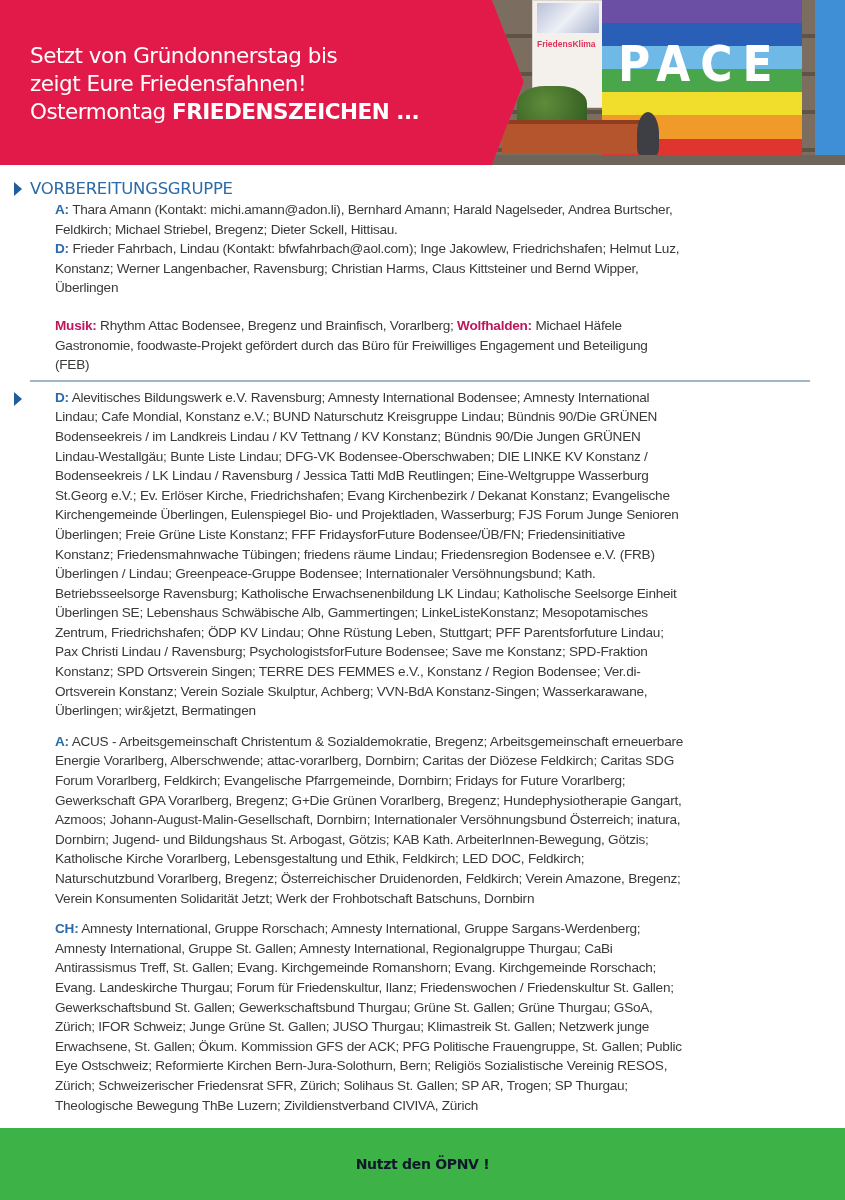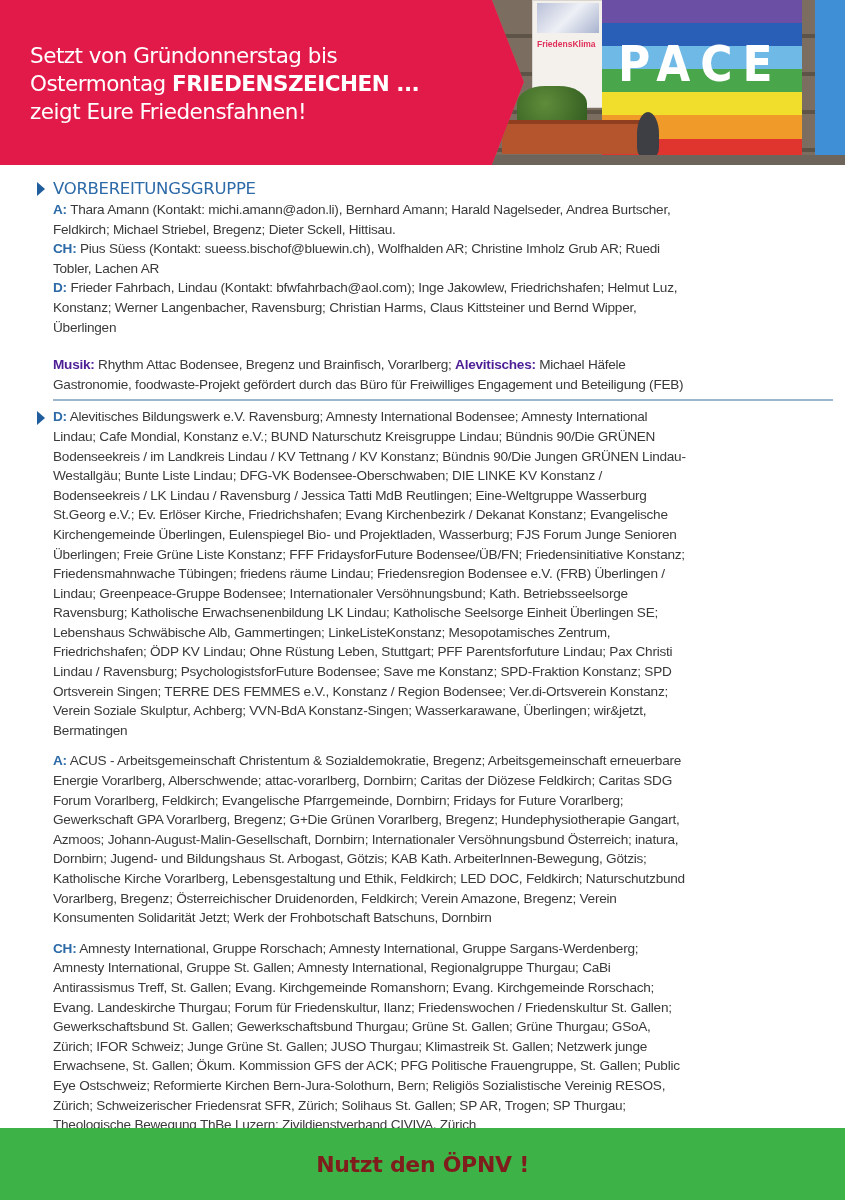--- a/index.html
+++ b/index.html
@@ -19,40 +19,40 @@
   .poster-text { position: absolute; left: 4px; top: 38px; font-size: 8.5px; color: #e2305c; font-weight: bold; white-space: nowrap; }
   .flag { position: absolute; left: 110px; top: 0; width: 200px; height: 162px; }
   .flag .stripe { height: 23.1px; }
   .flag-word { position: absolute; left: 126px; top: 38px; width: 170px; font-size: 44px; font-weight: bold; color: #ffffff; letter-spacing: 10px; font-family: "DejaVu Sans", sans-serif; transform: scaleY(1.15); }
   .planter { position: absolute; left: 10px; top: 120px; width: 140px; height: 34px; background: #b4552e; border-top: 4px solid #8f3f20; }
   .plant { position: absolute; left: 25px; top: 86px; width: 70px; height: 44px; border-radius: 40% 40% 20% 20%; background: radial-gradient(circle at 40% 40%, #5f8c3a, #2f5a1f); }
   .buddha { position: absolute; left: 145px; top: 112px; width: 22px; height: 44px; background: #3d3f44; border-radius: 50% 50% 20% 20%; }
   .ground { position: absolute; left: 0; bottom: 0; width: 100%; height: 10px; background: #6d655c; }
 
   
-  .content { position: absolute; left: 8px; top: 178px; width: 719px; padding: 0 35px 0 16px; }
+  .content { position: absolute; left: 1px; top: 178px; width: 719px; padding: 0 35px 0 0; }
   .section-head { position: relative; padding-left: 29px; color: #2c6aa8; font-size: 16.5px; line-height: 22px; letter-spacing: -0.3px; font-family: "DejaVu Sans", sans-serif; }
   .section-head .marker { position: absolute; left: 13px; top: 4px; width: 0; height: 0; border-top: 7px solid transparent; border-bottom: 7px solid transparent; border-left: 8px solid #1f5d9c; }
-  .para { padding-left: 29px; font-size: 13.6px; line-height: 19.6px; color: #3a3a3a; letter-spacing: -0.25px; font-family: "Liberation Sans", sans-serif; }
+  .para { padding-left: 29px; font-size: 13.6px; line-height: 19.6px; color: #3a3a3a; letter-spacing: -0.25px; font-family: "Liberation Sans", sans-serif; margin-left: 25px; }
   .para .lbl { color: #2c6aa8; font-weight: bold; }
-  .para b { font-weight: bold; color: #4c1d95; }
+  .para b { font-weight: bold; color: #be185d; }
   .divider { margin: 5px 0 6px 29px; width: 780px; height: 2px; background: #9eb6cc; }
 
   
   .footer { position: absolute; left: 0; top: 1128px; width: 845px; height: 72px; background: #3cb247; display: flex; align-items: center; justify-content: center; }
-  .footer-text { color: #7f1d1d; font-weight: bold; font-size: 22px; font-family: "DejaVu Sans", sans-serif; letter-spacing: -0.3px; }
+  .footer-text { color: #0f172a; font-weight: bold; font-size: 14px; font-family: "DejaVu Sans", sans-serif; letter-spacing: -0.3px; }
 </style>
 </head>
 <body>
 
 <div class="banner">
   <div class="banner-title">
     <div>Setzt von Gründonnerstag bis</div>
+    <div>zeigt Eure Friedensfahnen!</div>
     <div><span>Ostermontag </span><b>FRIEDENSZEICHEN ...</b></div>
-    <div>zeigt Eure Friedensfahnen!</div>
   </div>
   <div class="banner-photo">
     <div class="wood"></div>
     <div class="sky"></div>
     <div class="poster">
       <div class="poster-img"></div>
       <div class="poster-text">FriedensKlima</div>
     </div>
     <div class="flag">
       <div class="stripe" style="background:#6b4fa5"></div>
@@ -72,24 +72,23 @@
 </div>
 
 <div class="content">
 
   <div class="section-head">
     <span class="marker"></span>
     <span>VORBEREITUNGSGRUPPE</span>
   </div>
 
   <div class="para"><span class="lbl">A:</span><span> Thara Amann (Kontakt: michi.amann@adon.li), Bernhard Amann; Harald Nagelseder, Andrea Burtscher, Feldkirch; Michael Striebel, Bregenz; Dieter Sckell, Hittisau.</span></div>
-  <div class="para"><span class="lbl">CH:</span><span> Pius Süess (Kontakt: sueess.bischof@bluewin.ch), Wolfhalden AR; Christine Imholz Grub AR; Ruedi Tobler, Lachen AR</span></div>
   <div class="para"><span class="lbl">D:</span><span> Frieder Fahrbach, Lindau (Kontakt: bfwfahrbach@aol.com); Inge Jakowlew, Friedrichshafen; Helmut Luz, Konstanz; Werner Langenbacher, Ravensburg; Christian Harms, Claus Kittsteiner und Bernd Wipper, Überlingen</span></div>
 
-  <div class="para" style="margin-top:18px"><b>Musik:</b><span> Rhythm Attac Bodensee, Bregenz und Brainfisch, Vorarlberg; </span><b>Alevitisches:</b><span> Michael Häfele Gastronomie, foodwaste-Projekt gefördert durch das Büro für Freiwilliges Engagement und Beteiligung (FEB)</span></div>
+  <div class="para" style="margin-top:18px"><b>Musik:</b><span> Rhythm Attac Bodensee, Bregenz und Brainfisch, Vorarlberg; </span><b>Wolfhalden:</b><span> Michael Häfele Gastronomie, foodwaste-Projekt gefördert durch das Büro für Freiwilliges Engagement und Beteiligung (FEB)</span></div>
 
   <div class="divider"></div>
 
   <div class="section-head">
     <span class="marker"></span>
   </div>
 
   <div class="para"><span class="lbl">D:</span><span> Alevitisches Bildungswerk e.V. Ravensburg; Amnesty International Bodensee; Amnesty International Lindau; Cafe Mondial, Konstanz e.V.; BUND Naturschutz Kreisgruppe Lindau; Bündnis 90/Die GRÜNEN Bodenseekreis / im Landkreis Lindau / KV Tettnang / KV Konstanz; Bündnis 90/Die Jungen GRÜNEN Lindau-Westallgäu; Bunte Liste Lindau; DFG-VK Bodensee-Oberschwaben; DIE LINKE KV Konstanz / Bodenseekreis / LK Lindau  / Ravensburg / Jessica Tatti MdB Reutlingen;  Eine-Weltgruppe Wasserburg  St.Georg e.V.; Ev. Erlöser Kirche, Friedrichshafen; Evang Kirchenbezirk / Dekanat Konstanz;  Evangelische Kirchengemeinde Überlingen, Eulenspiegel Bio- und Projektladen, Wasserburg; FJS Forum Junge Senioren Überlingen; Freie Grüne Liste Konstanz; FFF FridaysforFuture Bodensee/ÜB/FN; Friedensinitiative Konstanz; Friedensmahnwache Tübingen; friedens räume Lindau; Friedensregion Bodensee e.V. (FRB) Überlingen / Lindau; Greenpeace-Gruppe Bodensee; Internationaler Versöhnungsbund; Kath. Betriebsseelsorge Ravensburg; Katholische Erwachsenenbildung LK Lindau; Katholische Seelsorge Einheit Überlingen SE; Lebenshaus Schwäbische Alb, Gammertingen; LinkeListeKonstanz; Mesopotamisches Zentrum, Friedrichshafen; ÖDP KV Lindau; Ohne Rüstung Leben, Stuttgart; PFF Parentsforfuture Lindau; Pax Christi Lindau / Ravensburg; PsychologistsforFuture Bodensee; Save me Konstanz; SPD-Fraktion Konstanz; SPD Ortsverein Singen; TERRE DES FEMMES e.V., Konstanz / Region Bodensee; Ver.di-Ortsverein Konstanz; Verein Soziale Skulptur, Achberg;  VVN-BdA Konstanz-Singen; Wasserkarawane, Überlingen; wir&amp;jetzt, Bermatingen</span></div>
 
   <div class="para" style="margin-top:11px"><span class="lbl">A:</span><span> ACUS - Arbeitsgemeinschaft Christentum &amp; Sozialdemokratie, Bregenz; Arbeitsgemeinschaft erneuerbare Energie Vorarlberg, Alberschwende; attac-vorarlberg, Dornbirn; Caritas der Diözese Feldkirch; Caritas SDG Forum Vorarlberg, Feldkirch; Evangelische Pfarrgemeinde, Dornbirn; Fridays for Future Vorarlberg; Gewerkschaft GPA Vorarlberg, Bregenz; G+Die Grünen Vorarlberg, Bregenz; Hundephysiotherapie Gangart, Azmoos; Johann-August-Malin-Gesellschaft, Dornbirn; Internationaler Versöhnungsbund  Österreich; inatura, Dornbirn; Jugend- und Bildungshaus St. Arbogast, Götzis; KAB Kath. ArbeiterInnen-Bewegung, Götzis; Katholische Kirche Vorarlberg, Lebensgestaltung und Ethik, Feldkirch; LED DOC, Feldkirch; Naturschutzbund Vorarlberg, Bregenz; Österreichischer Druidenorden, Feldkirch; Verein Amazone, Bregenz; Verein Konsumenten Solidarität Jetzt; Werk der Frohbotschaft Batschuns, Dornbirn</span></div>

